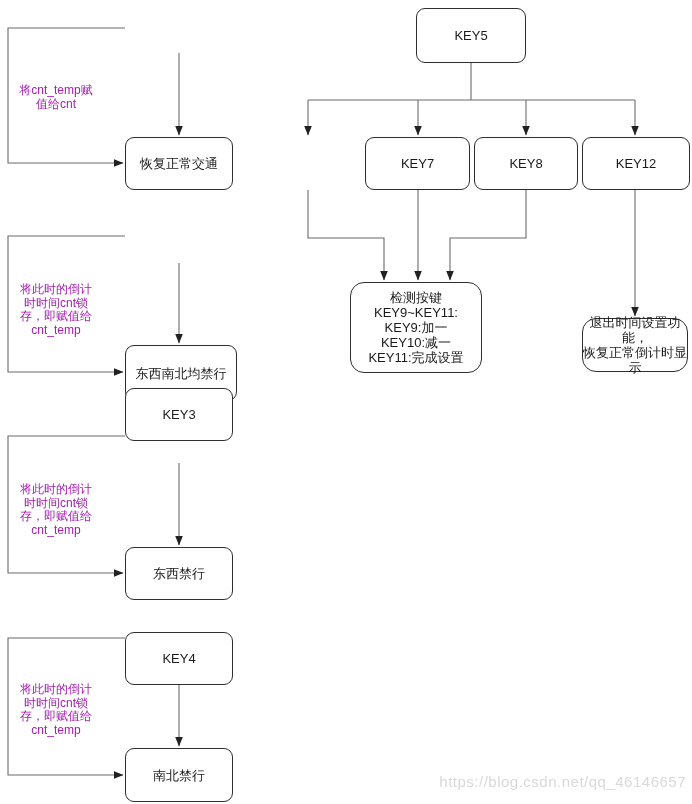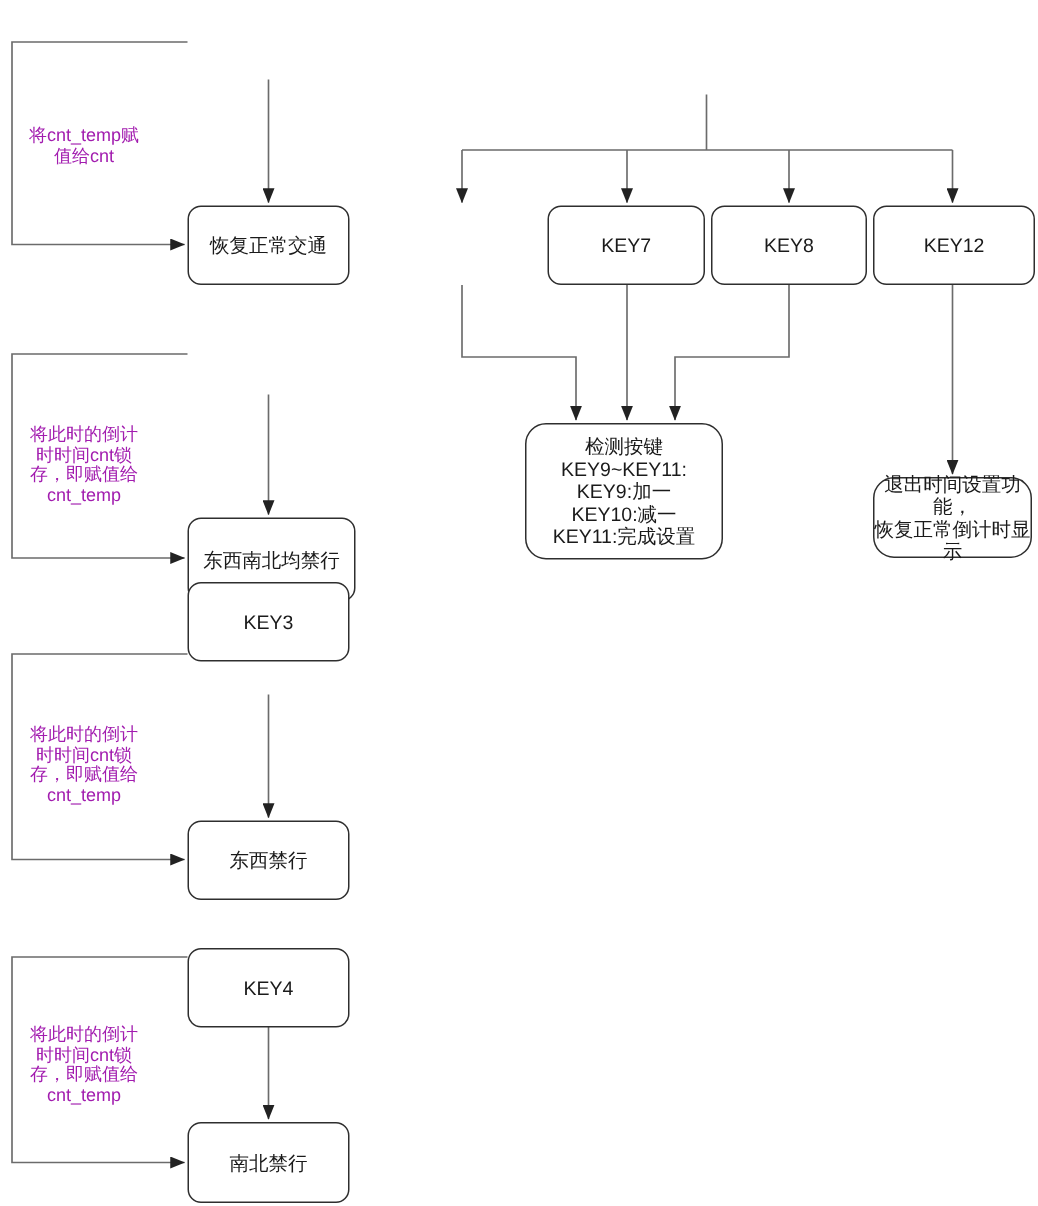--- a/index.html
+++ b/index.html
@@ -88,20 +88,21 @@
     </g>
   </svg>
 
   <div class="node" style="left:125px; top:137px; width:108px; height:53px;">恢复正常交通</div>
   <div class="node" style="left:125px; top:345px; width:112px; height:56px;">东西南北均禁行</div>
   <div class="node" style="left:125px; top:388px; width:108px; height:53px;">KEY3</div>
   <div class="node" style="left:125px; top:547px; width:108px; height:53px;">东西禁行</div>
   <div class="node" style="left:125px; top:612px; width:108px; height:53px;margin-top:20px;">KEY4</div>
   <div class="node" style="left:125px; top:748px; width:108px; height:54px;">南北禁行</div>
 
+  <div class="node" style="left:416px; top:8px;   width:110px; height:55px;">KEY5</div>
   <div class="node" style="left:365px; top:137px; width:105px; height:53px;">KEY7</div>
   <div class="node" style="left:474px; top:137px; width:104px; height:53px;">KEY8</div>
   <div class="node" style="left:582px; top:137px; width:108px; height:53px;">KEY12</div>
 
   <div class="node big-radius small-text" style="left:350px; top:282px; width:132px; height:91px;">检测按键KEY9~KEY11:
 KEY9:加一
 KEY10:减一
 KEY11:完成设置</div>
   <div class="node big-radius small-text" style="left:582px; top:318px; width:106px; height:54px;">退出时间设置功能，
 恢复正常倒计时显示</div>
@@ -114,14 +115,15 @@
 cnt_temp</div>
   <div class="edge-label" style="left:12px; top:483px; width:88px;">将此时的倒计
 时时间cnt锁
 存，即赋值给
 cnt_temp</div>
   <div class="edge-label" style="left:12px; top:683px; width:88px;">将此时的倒计
 时时间cnt锁
 存，即赋值给
 cnt_temp</div>
 
+  <div class="watermark">https://blog.csdn.net/qq_46146657</div>
 
 </div>
 
 </body></html>

